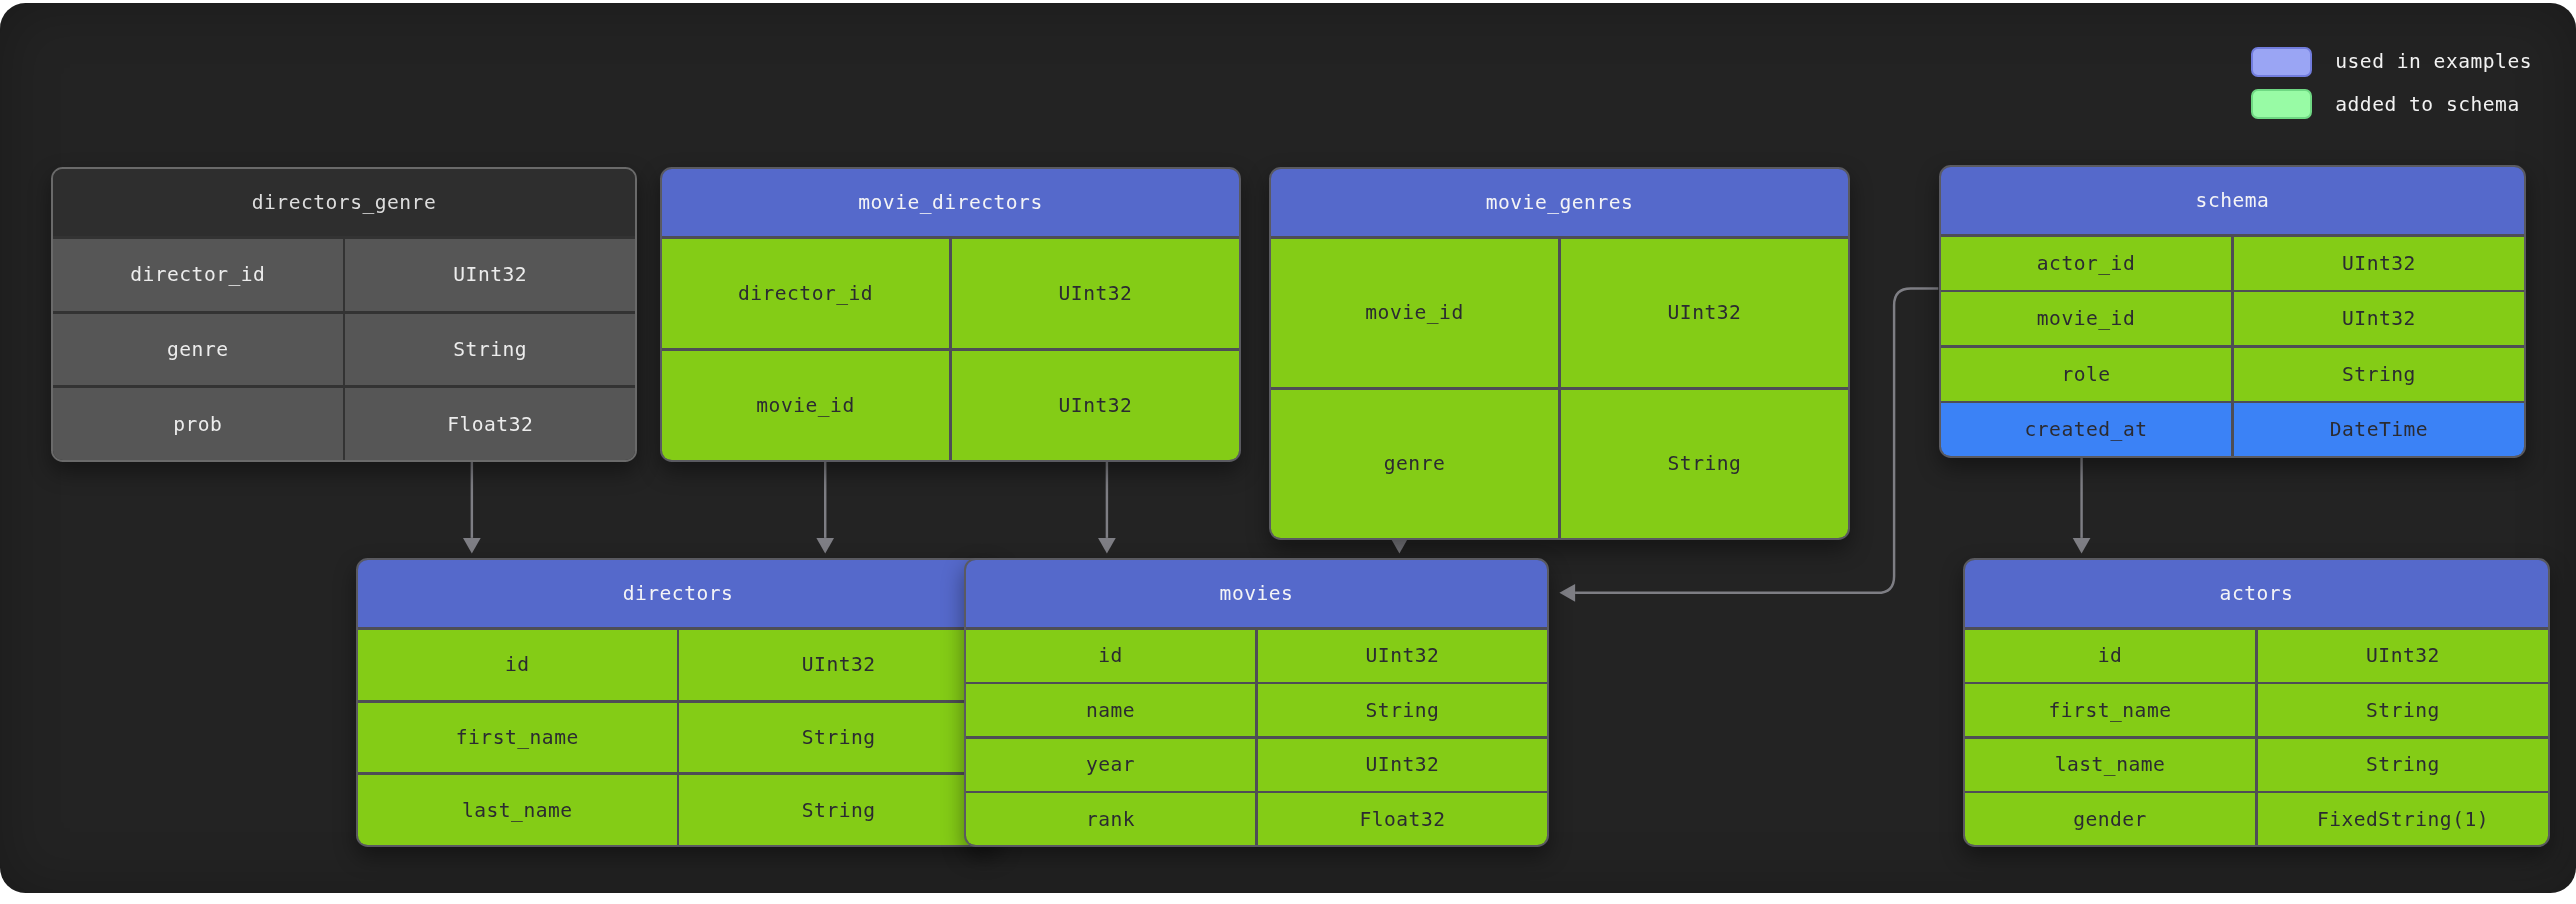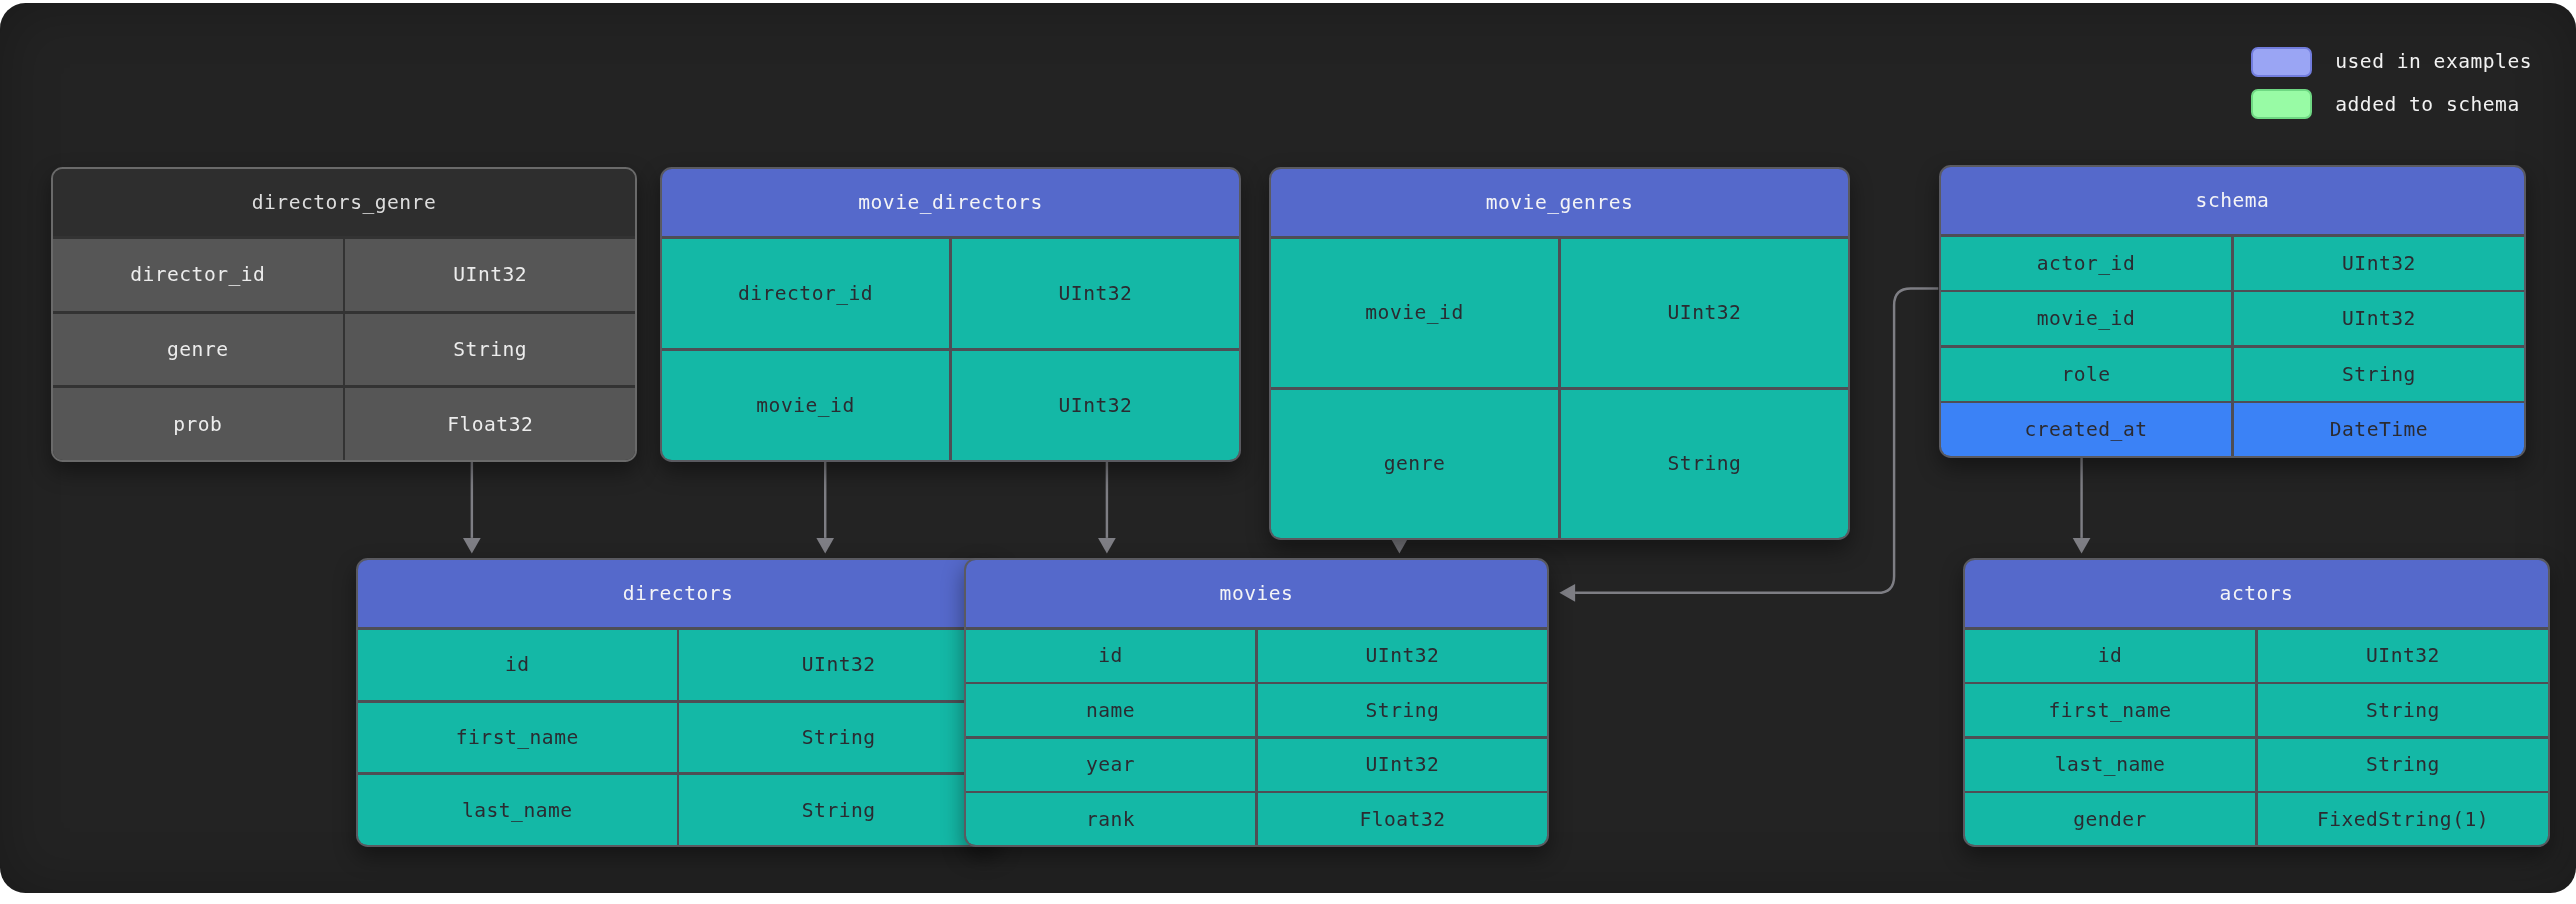--- a/index.html
+++ b/index.html
@@ -70,21 +70,21 @@
     grid-column: 1 / 3;
     background: #5569cb;
     color: #f4f4f6;
     display: flex;
     align-items: center;
     justify-content: center;
     font-size: 19.6px;
     letter-spacing: 0.5px;
   }
   .cell {
-    background: #14b8a6;
+    background: #84cc16;
     color: #2b2b31;
     display: flex;
     align-items: center;
     justify-content: center;
     font-size: 19.6px;
     letter-spacing: 0.5px;
   }
   .cell.added { background: #3b82f6; }
   .dtable.muted { background: #333333; border-color: #6a6a6a; }
   .muted .thead { background: #2e2e2e; color: #dedede; }

